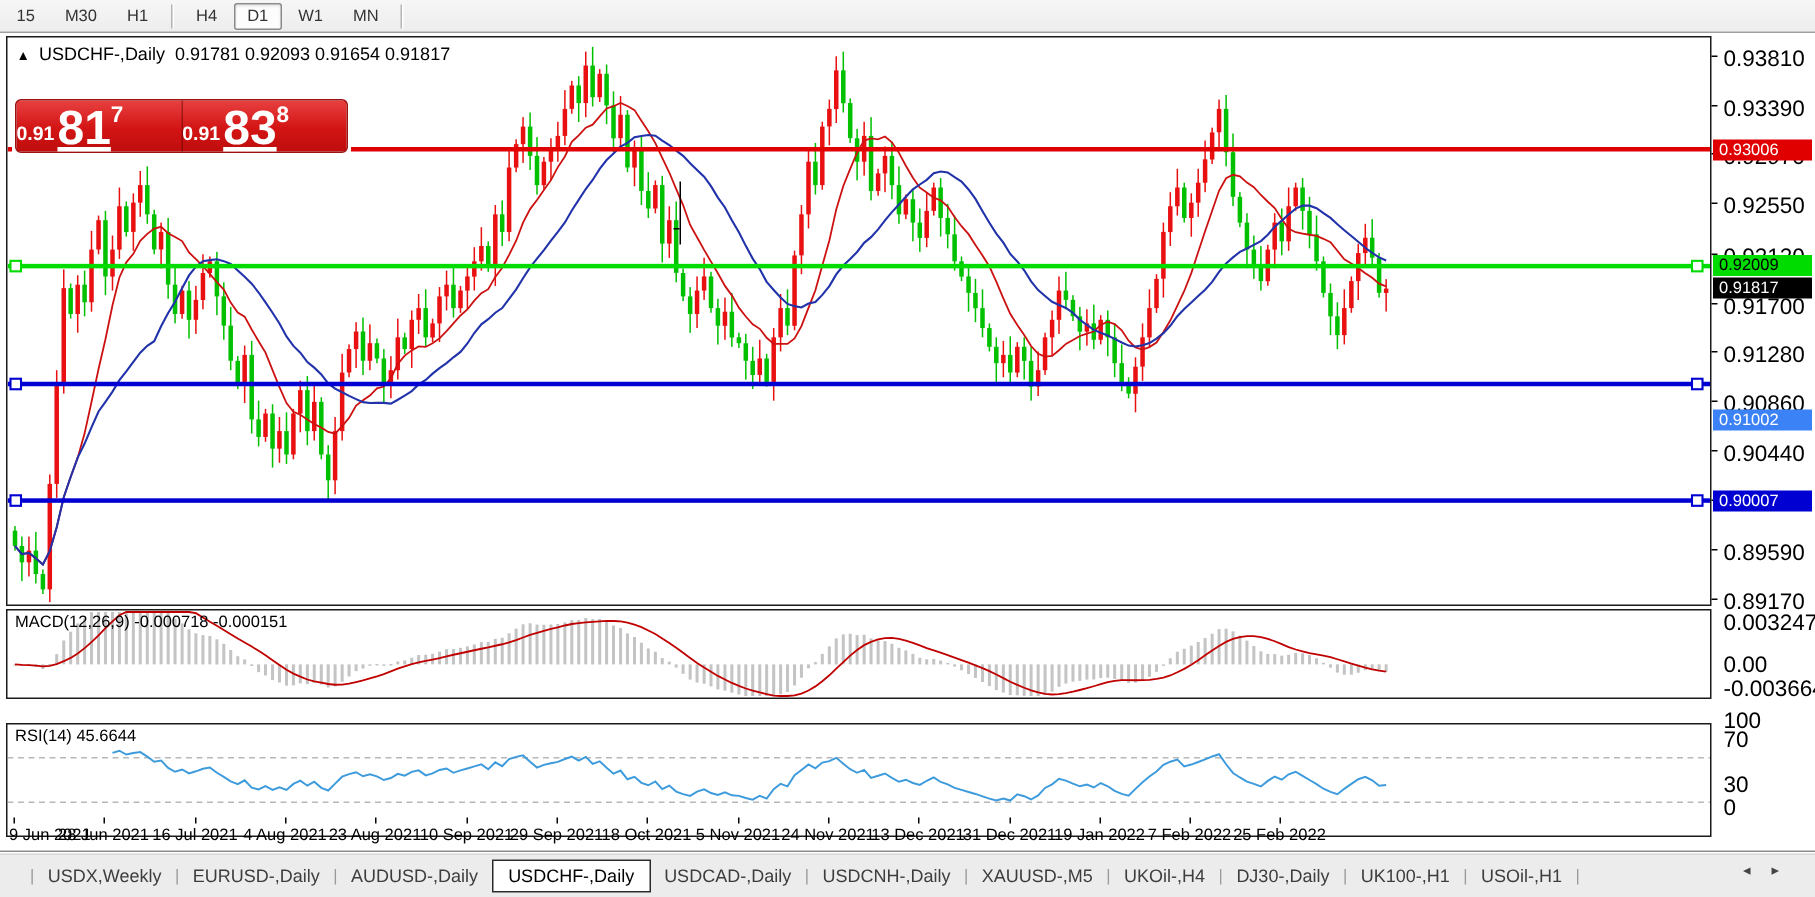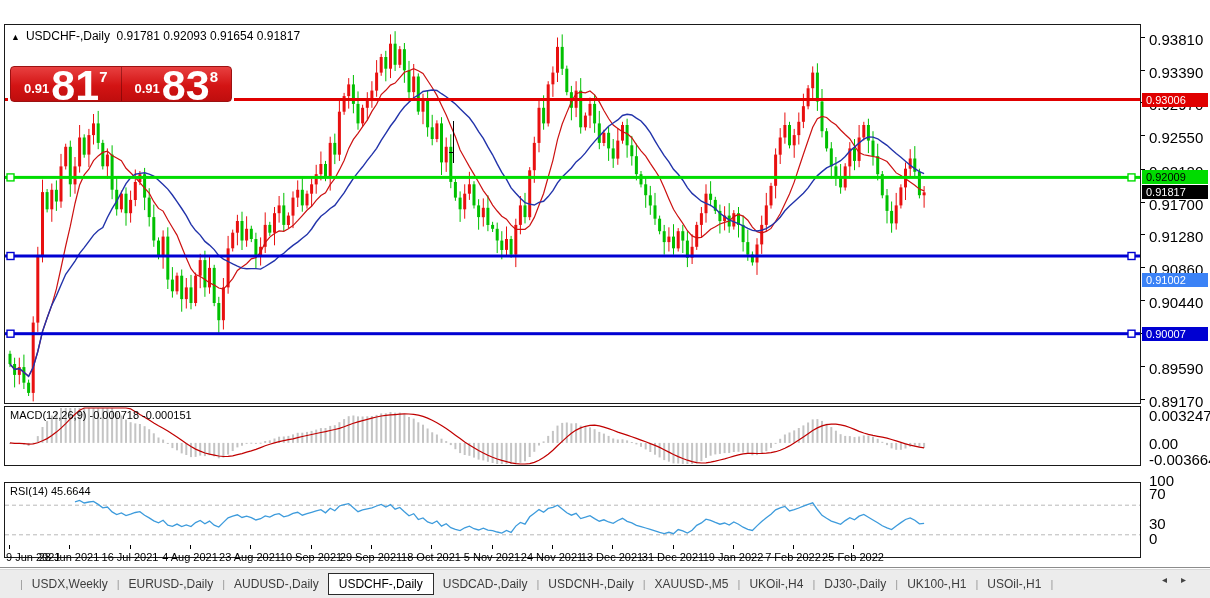--- a/index.html
+++ b/index.html
@@ -39,24 +39,24 @@
   #tp-buy  { left:168px; width:46px; }
   .tp-spin { position:absolute; width:16px; height:18px; background:linear-gradient(#fefefe,#d9d9d9);
     border:1px solid #979797; border-radius:2px; font-size:7px; color:#4a628c; text-align:center; line-height:17px; }
   #tp-spin-dn { left:59px; }
   #tp-spin-up { left:139px; }
   #tp-vol { position:absolute; left:75px; width:64px; height:18px; border:1px solid #8a8a8a;
     font-size:13px; text-align:right; padding-right:5px; font-family:"Liberation Sans",sans-serif; }
   #tp-prices { position:absolute; left:2px; top:23px; width:222px; height:36px;
     background:linear-gradient(#e84040,#d31414 55%,#bf0d0d); border:1px solid #9c1111; border-radius:4px;
     display:flex; }
-  .bp { flex:1; display:flex; align-items:flex-end; justify-content:center; color:#fff; padding-bottom:3px; }
+  .bp { flex:1; display:flex; align-items:flex-end; justify-content:flex-start; color:#fff; padding-bottom:3px; }
   .bp + .bp { border-left:1px solid rgba(80,0,0,.45); }
   .bp-small { font-size:13px; font-weight:bold; margin:0 2px 2px 0; }
-  .bp-big { font-size:43px; font-weight:bold; line-height:26px;text-decoration:underline; }
+  .bp-big { font-size:32px; font-weight:bold; line-height:26px;text-decoration:underline; }
   .bp-sup { font-size:15px; font-weight:bold; align-self:flex-start; margin-top:1px; }
 
   
   #axis-right { position:absolute; left:1141px; top:24px; width:69px; height:521px; }
   .ax-tick { position:absolute; left:0; width:4px; height:1px; background:#000; }
   .ax-lbl { position:absolute; left:8px; font-size:15px; color:#000; white-space:nowrap; z-index:1; }
   .ax-tag { position:absolute; left:1px; width:66px; height:14px; line-height:14px; font-size:11px;
     padding-left:4px; z-index:3; white-space:nowrap; }
 
   
@@ -72,20 +72,31 @@
   .tab { font-size:12px; color:#3d3d3d; padding:3px 9px; white-space:nowrap; cursor:default; }
   .tab.active { background:#fff; border:1px solid #2b2b2b; color:#000; padding:3px 10px; }
   .tab-sep { color:#9a9a9a; font-size:11px; }
   #tab-arrows { position:absolute; right:10px; top:574px; font-size:10px; color:#444; letter-spacing:14px; }
 </style>
 </head>
 <body>
 
 <div id="app">
 
+  <div id="toolbar">
+      <div class="tf-btn">15</div>
+      <div class="tf-btn">M30</div>
+      <div class="tf-btn">H1</div>
+      <div class="tf-sep"></div>
+      <div class="tf-btn">H4</div>
+      <div class="tf-btn active">D1</div>
+      <div class="tf-btn">W1</div>
+      <div class="tf-btn">MN</div>
+      <div class="tf-sep"></div>
+    </div>
 
   <div id="pane-main" class="pane">
     <svg id="svg-main" width="1135" height="378">
         <rect x="4.5" y="325.7" width="1" height="16.4" fill="#00c000"></rect>
         <rect x="3.5" y="328.8" width="3" height="10.2" fill="#00c000"></rect>
         <rect x="9.1" y="332.7" width="1" height="29.7" fill="#00c000"></rect>
         <rect x="8.1" y="339.0" width="3" height="10.9" fill="#00c000"></rect>
         <rect x="13.8" y="332.7" width="1" height="26.6" fill="#e81010"></rect>
         <rect x="12.8" y="342.1" width="3" height="7.8" fill="#e81010"></rect>
         <rect x="18.4" y="329.6" width="1" height="34.4" fill="#00c000"></rect>

